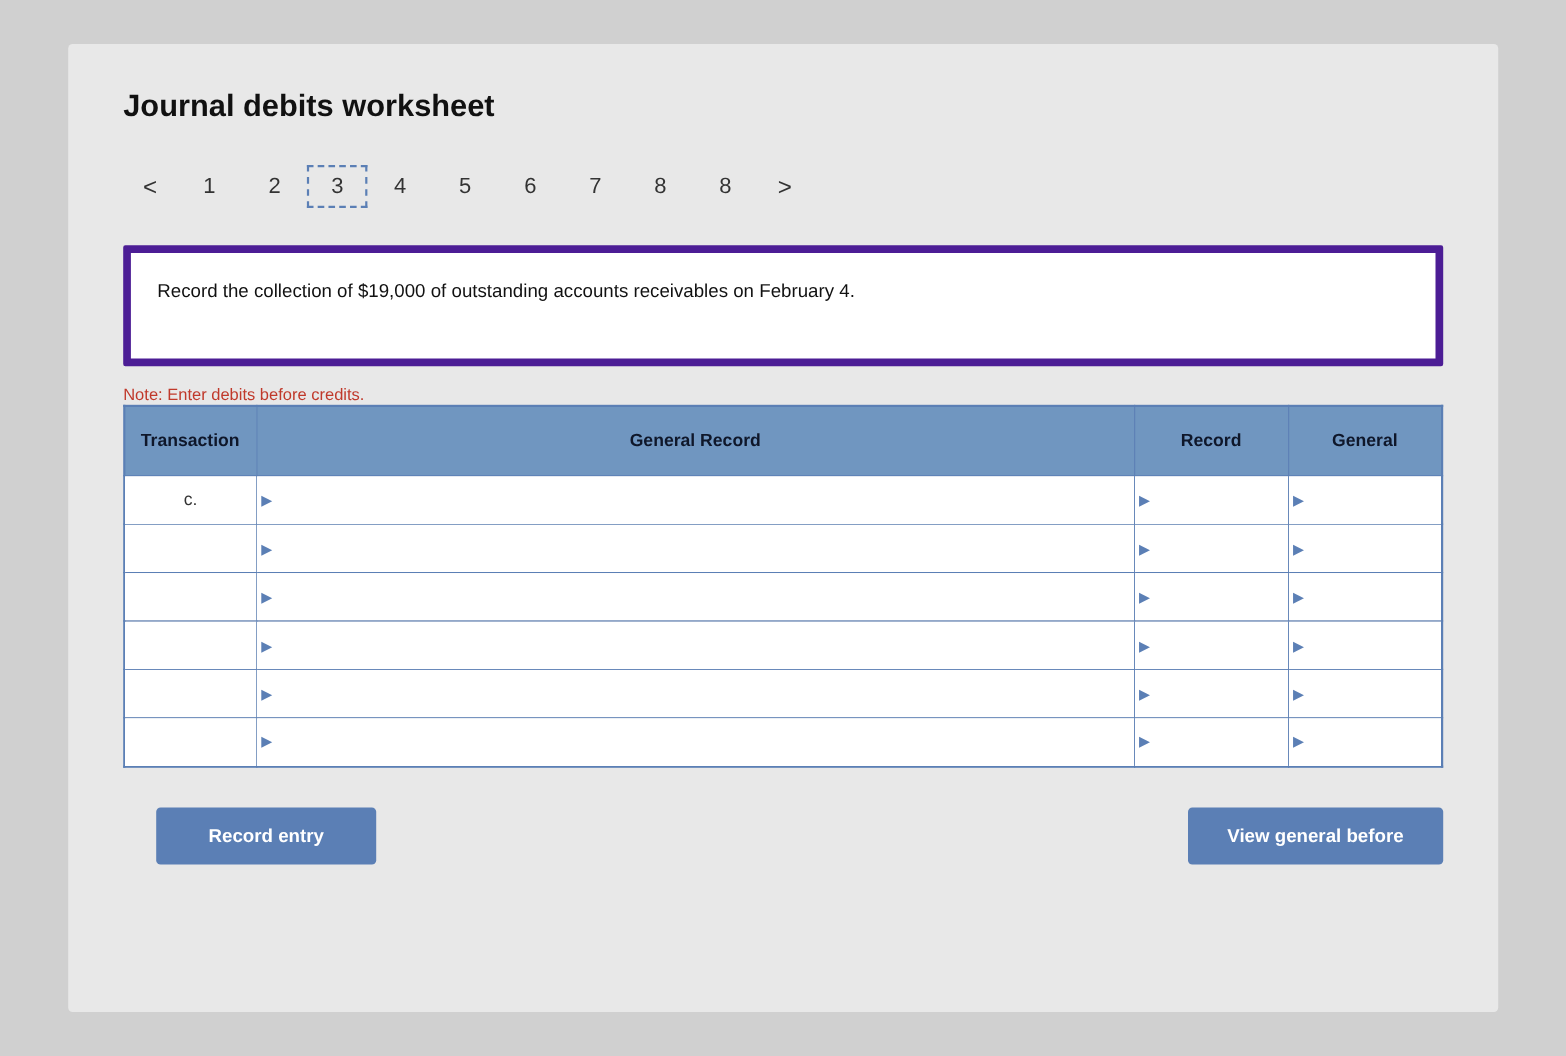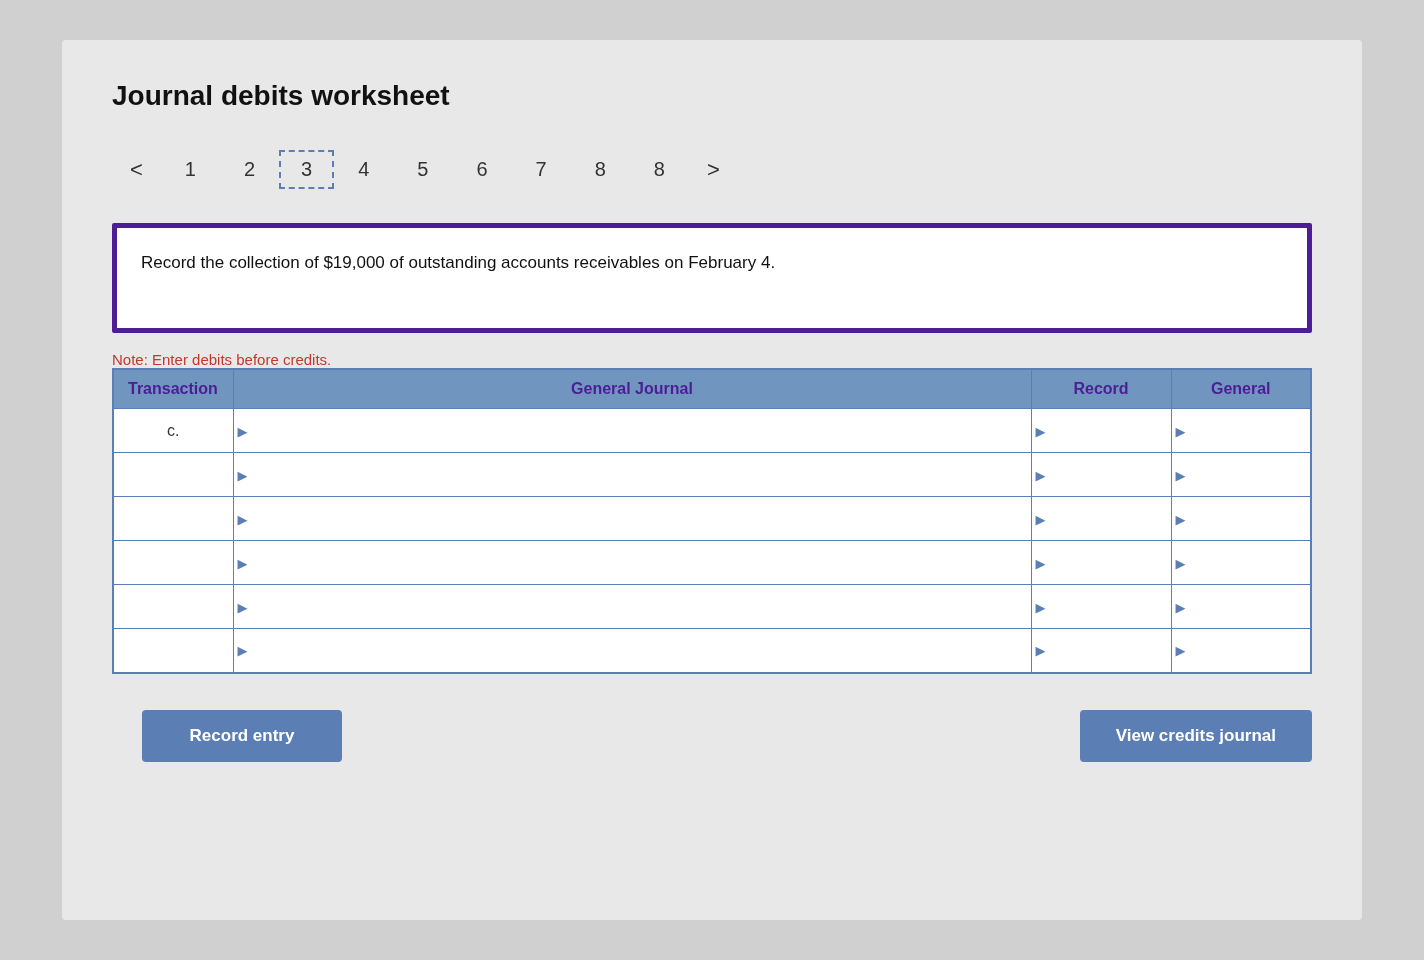--- a/index.html
+++ b/index.html
@@ -46,45 +46,45 @@
       cursor: pointer;
       position: relative;
     }
     .nav-number.active {
       border: 2px dashed #5b7fb5;
       color: #333;
       padding: 6px 20px;
     }
     .description-box {
       background: #fff;
-      border: 5px solid #4c1d95;
+      border: 7px solid #4c1d95;
       border-radius: 2px;
       padding: 22px 24px 40px 24px;
       margin-bottom: 18px;
       font-size: 17px;
       color: #111;
       line-height: 1.5;
       min-height: 110px;
     }
     .note-text {
       color: #c0392b;
       font-size: 15px;
     }
     .journal-table {
       width: 100%;
       border-collapse: collapse;
       border: 2px solid #5b7fb5;
       margin-bottom: 36px;
     }
     .journal-table th {
       background: #7096c0;
-      color: #4c1d95;
+      color: #0f172a;
       font-weight: bold;
       font-size: 16px;
-      padding: 10px 14px;
+      padding: 22px 14px;
       text-align: center;
       border: 1px solid #5b7fb5;
     }
     .journal-table th.left-align {
       text-align: left;
     }
     .journal-table td {
       background: #fff;
       border: 1px solid #5b7fb5;
       padding: 0;
@@ -168,21 +168,21 @@
   <div class="description-box">
     <span>Record the collection of $19,000 of outstanding accounts receivables on February 4.</span>
   </div>
 
   <div class="note-text">Note: Enter debits before credits.</div>
 
   <table class="journal-table">
     <thead>
       <tr>
         <th class="col-transaction left-align">Transaction</th>
-        <th class="col-journal">General Journal</th>
+        <th class="col-journal">General Record</th>
         <th class="col-debit">Record</th>
         <th class="col-credit">General</th>
       </tr>
     </thead>
     <tbody id="table-body">
     <tr>
           <td class="transaction-cell">c.</td>
           <td style="position: relative;"><span class="cell-arrow">▶</span><input type="text" class="cell-input" style=""></td>
           <td class="debit-cell" style="position: relative;"><span class="cell-arrow">▶</span><input type="text" class="cell-input" style=""></td>
           <td class="credit-cell" style="position: relative;"><span class="cell-arrow">▶</span><input type="text" class="cell-input" style=""></td>
@@ -215,15 +215,15 @@
           <td class="transaction-cell"></td>
           <td style="position: relative;"><span class="cell-arrow">▶</span><input type="text" class="cell-input" style=""></td>
           <td class="debit-cell" style="position: relative;"><span class="cell-arrow">▶</span><input type="text" class="cell-input" style=""></td>
           <td class="credit-cell" style="position: relative;"><span class="cell-arrow">▶</span><input type="text" class="cell-input" style=""></td>
         </tr>
       </tbody>
   </table>
 
   <div class="button-row">
     <button class="btn">Record entry</button>
-    <button class="btn btn-right">View credits journal</button>
+    <button class="btn btn-right">View general before</button>
   </div>
 </div>
 
 </body></html>

